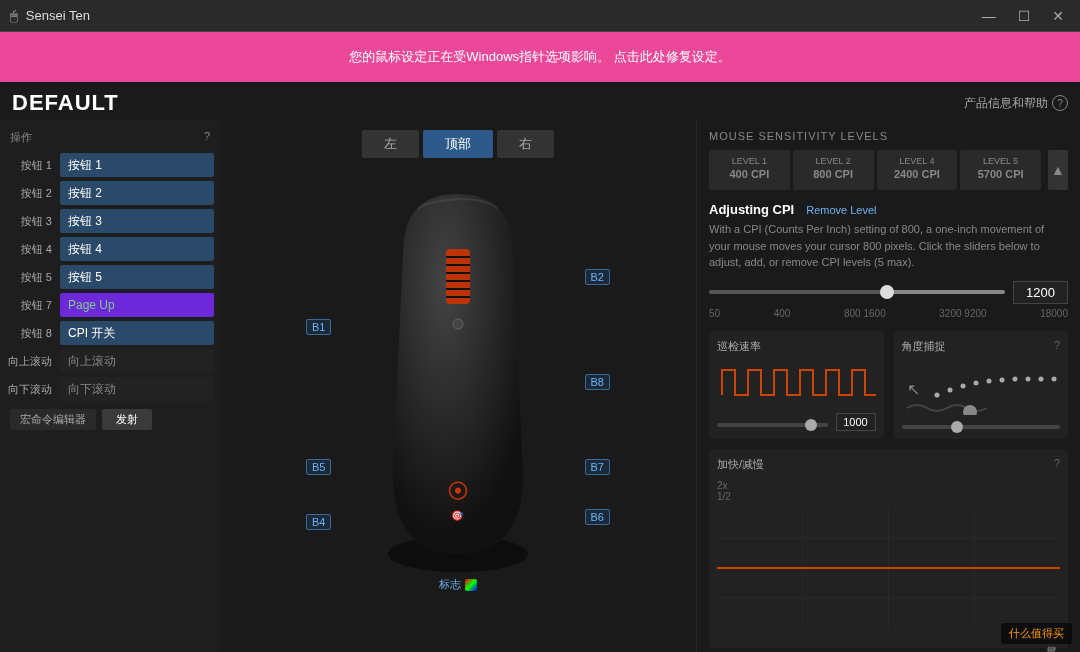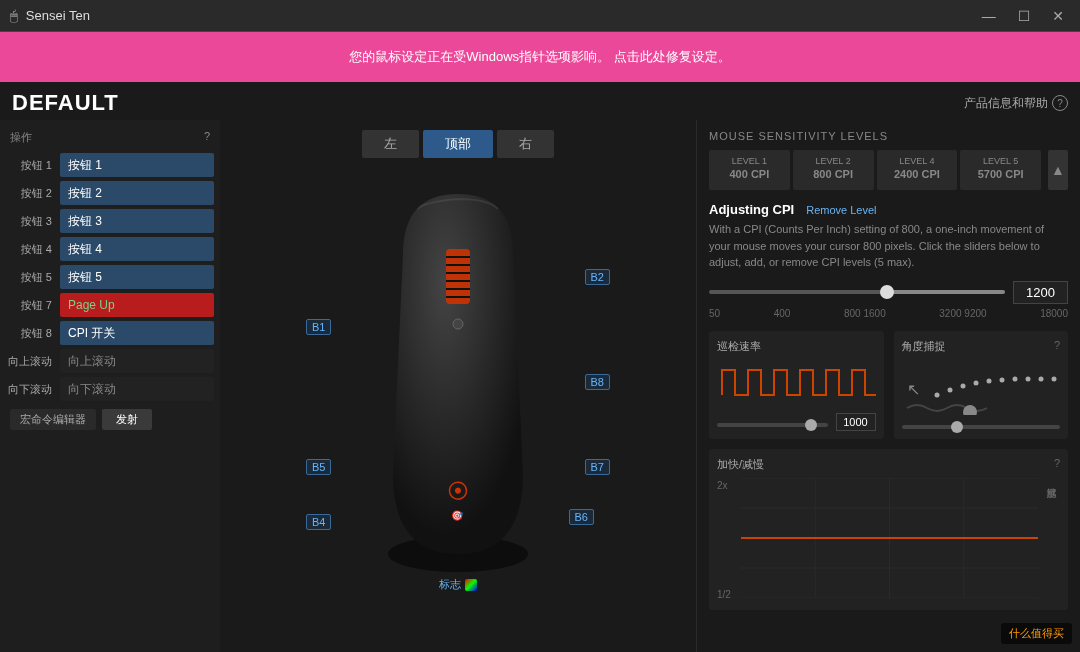--- a/index.html
+++ b/index.html
@@ -78,21 +78,21 @@
       align-items: center;
       padding: 0 8px;
       font-size: 12px;
       color: #ccc;
       background: #2d3a4a;
       margin-right: 6px;
       border-radius: 2px;
       cursor: pointer;
     }
     .sidebar-btn.highlighted { background: #2b4a6a; color: #fff; }
-    .sidebar-btn.green { background: #b91c1c; color: #7dce8a; }
+    .sidebar-btn.green { background: #6d28d9; color: #7dce8a; }
     .sidebar-btn.dark { background: #222; color: #888; }
     #profile-name {
       font-size: 22px;
       font-weight: bold;
       color: #fff;
       letter-spacing: 1px;
     }
 
     
     #top-bar {
@@ -443,21 +443,21 @@
       <button class="tab-btn">右</button>
     </div>
 
     <div id="mouse-area" style="position:relative; width:320px; height:430px;">
 
       <div class="mouse-label-box" style="left:8px; top:155px;">B1</div>
       <div class="mouse-label-box" style="right:8px; top:105px;">B2</div>
       <div class="mouse-label-box" style="left:50%; top:108px; transform:translateX(-50%);">B3 <span style="display:inline-block;width:10px;height:10px;background:linear-gradient(135deg,#f00,#0f0,#00f);border-radius:1px;vertical-align:middle;"></span></div>
       <div class="mouse-label-box" style="left:8px; top:350px;">B4</div>
       <div class="mouse-label-box" style="left:8px; top:295px;">B5</div>
-      <div class="mouse-label-box" style="right:24px; top:345px;">B6</div>
+      <div class="mouse-label-box" style="right:8px; top:345px;">B6</div>
       <div class="mouse-label-box" style="right:8px; top:295px;">B7</div>
       <div class="mouse-label-box" style="right:8px; top:210px;">B8</div>
 
       <svg width="180" height="380" viewBox="0 0 180 380" style="position:absolute;left:50%;top:30px;transform:translateX(-50%);">
         <defs>
           <radialGradient id="mouseGrad" cx="40%" cy="25%" r="70%">
             <stop offset="0%" stop-color="#444"></stop>
             <stop offset="100%" stop-color="#111"></stop>
           </radialGradient>
           <radialGradient id="mouseGlow" cx="50%" cy="80%" r="50%">
@@ -587,21 +587,21 @@
           <div class="generic-slider-handle" style="left:35%;"></div>
         </div>
       </div>
     </div>
 
     <div class="section-box" style="margin-bottom:0;">
       <div class="section-title">
         <span>加快/减慢</span>
         <span style="cursor:pointer;color:#666;">?</span>
       </div>
-      <div style="display:flex; gap:4px;">
+      <div style="display:flex; gap:4px;flex-direction:column;">
 
         <div style="display:flex;flex-direction:column;justify-content:space-between;font-size:10px;color:#666;padding:2px 0;width:20px;">
           <span>2x</span>
           <span>1/2</span>
         </div>
         <div style="flex:1;position:relative;">
           <svg width="100%" height="120">
 
             <line x1="0" y1="60" x2="100%" y2="60" stroke="#2a2a2a" stroke-width="1"></line>
             <line x1="0" y1="30" x2="100%" y2="30" stroke="#2a2a2a" stroke-width="1"></line>

